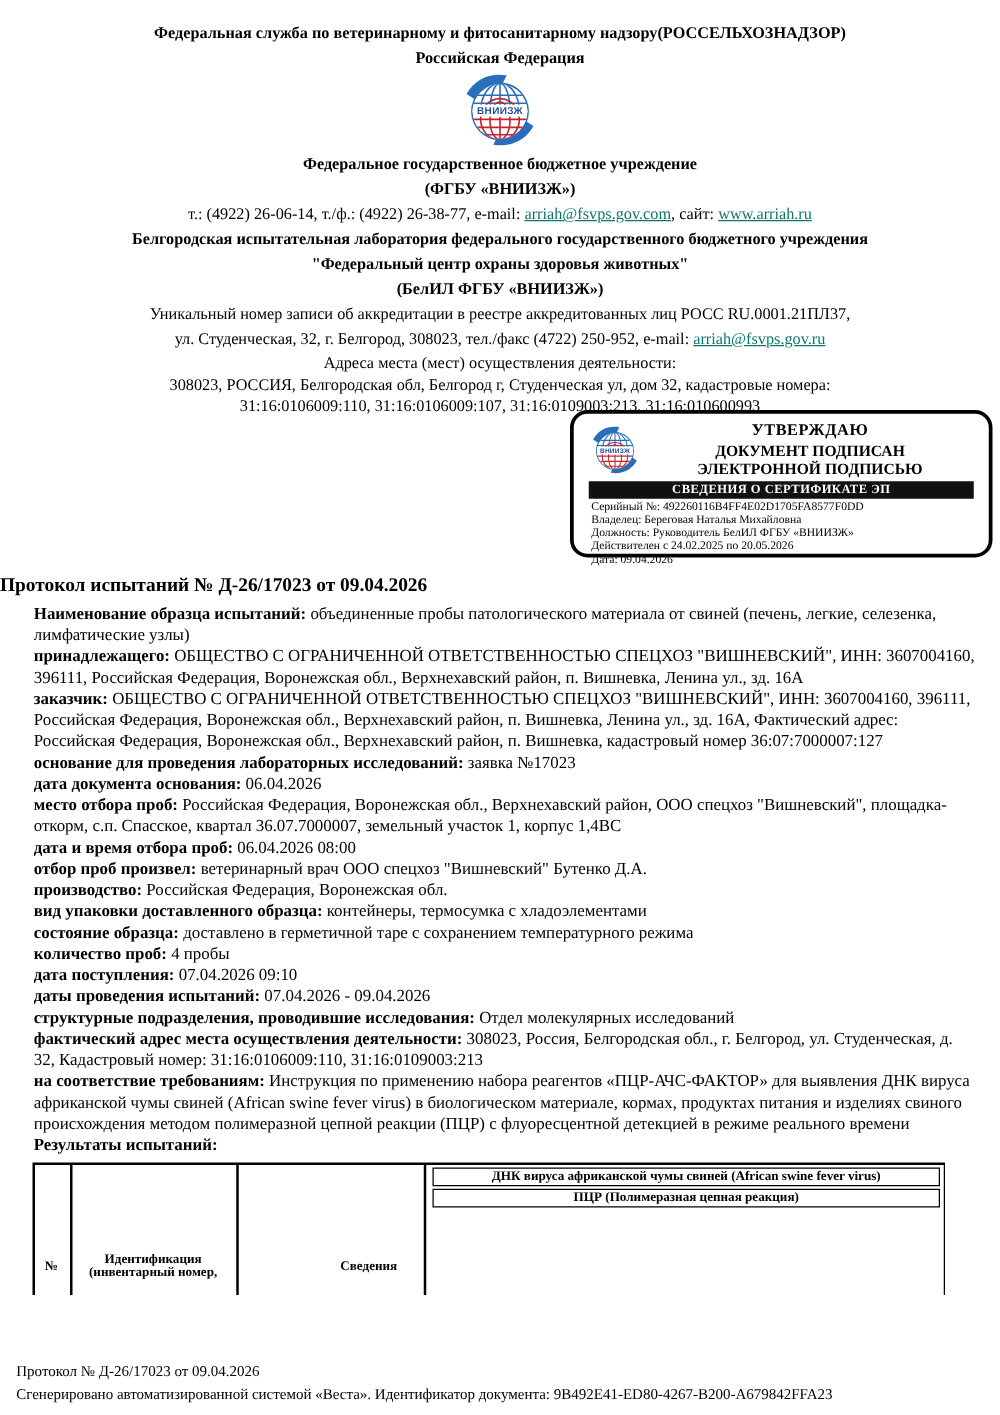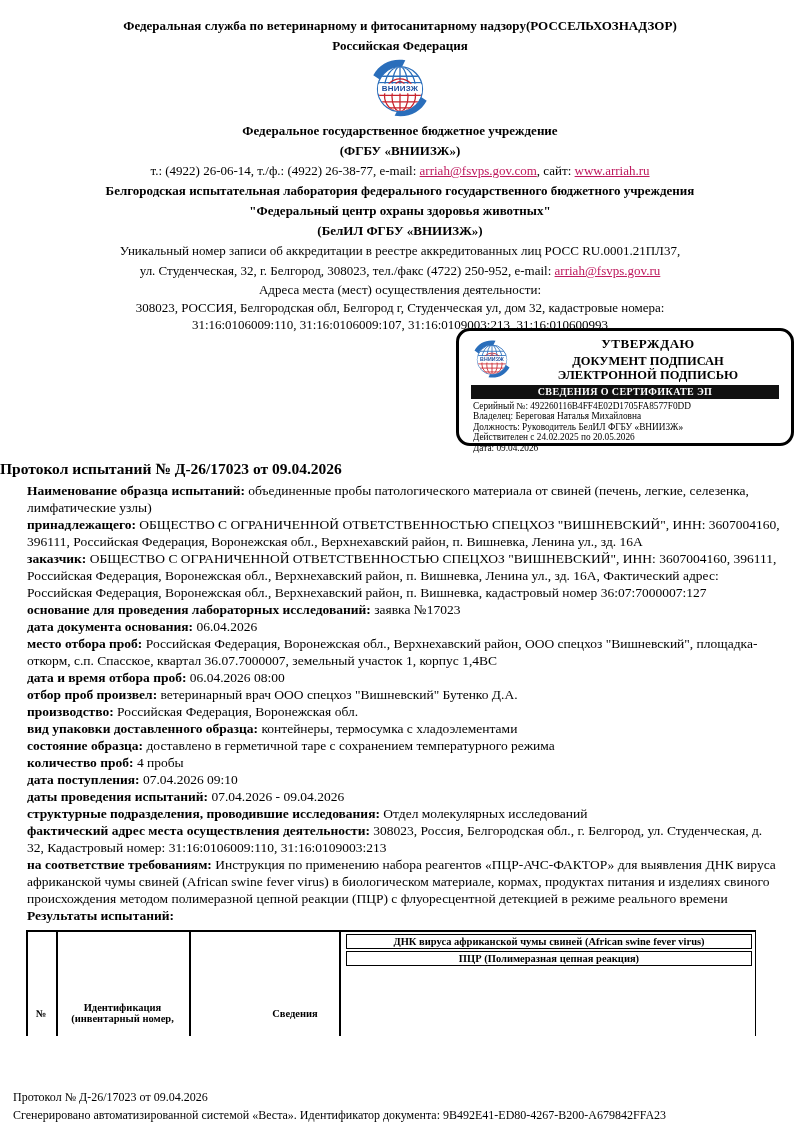--- a/index.html
+++ b/index.html
@@ -5,32 +5,32 @@
   html,body{margin:0;padding:0;background:#e8e8e8;}
   .page{
     position:relative;width:800px;height:1132px;margin:0 auto;background:#ffffff;
     font-family:"Liberation Serif","DejaVu Serif",serif;color:#000;overflow:hidden;
   }
   
   .chead{ text-align:center; }
   .cline{font-size:13px;line-height:20px;}
   .cline.tight{line-height:17.5px;}
   .b{font-weight:bold;}
-  .link{color:#be185d;text-decoration:underline;cursor:pointer;}
+  .link{color:#0f766e;text-decoration:underline;cursor:pointer;}
   .logo-wrap{height:62px;margin:1px 0 2px 0;}
   .logo-wrap svg{height:62px;width:70px;}
   .pad-top{padding-top:16px;}
 
   
   .stamp-zone{position:relative;height:122px;}
   .stamp{
     position:absolute;top:-6px;right:6px;width:332px;height:112px;
     border:3px solid #000;border-radius:14px;background:#fff;padding:0;
   }
-  .stamp-head{display:flex;align-items:center;padding:5px 8px 0 12px;}
+  .stamp-head{display:flex;align-items:flex-end;padding:5px 8px 0 12px;}
   .stamp-logo{width:42px;height:44px;flex:0 0 42px;}
   .stamp-logo svg{width:42px;height:44px;}
   .stamp-htext{flex:1;text-align:center;font-weight:bold;}
   .stamp-approve{font-size:13px;line-height:15px;letter-spacing:.5px;}
   .stamp-signed{font-size:12.5px;line-height:14px;margin-top:3px;}
   .cert-bar{
     margin:3px 12px 0 12px;background:#111;color:#fff;text-align:center;
     font-weight:bold;font-size:10px;line-height:14px;height:14px;letter-spacing:.4px;
   }
   .stamp-details{padding:2px 10px 0 14px;font-size:9.3px;line-height:10.6px;}

